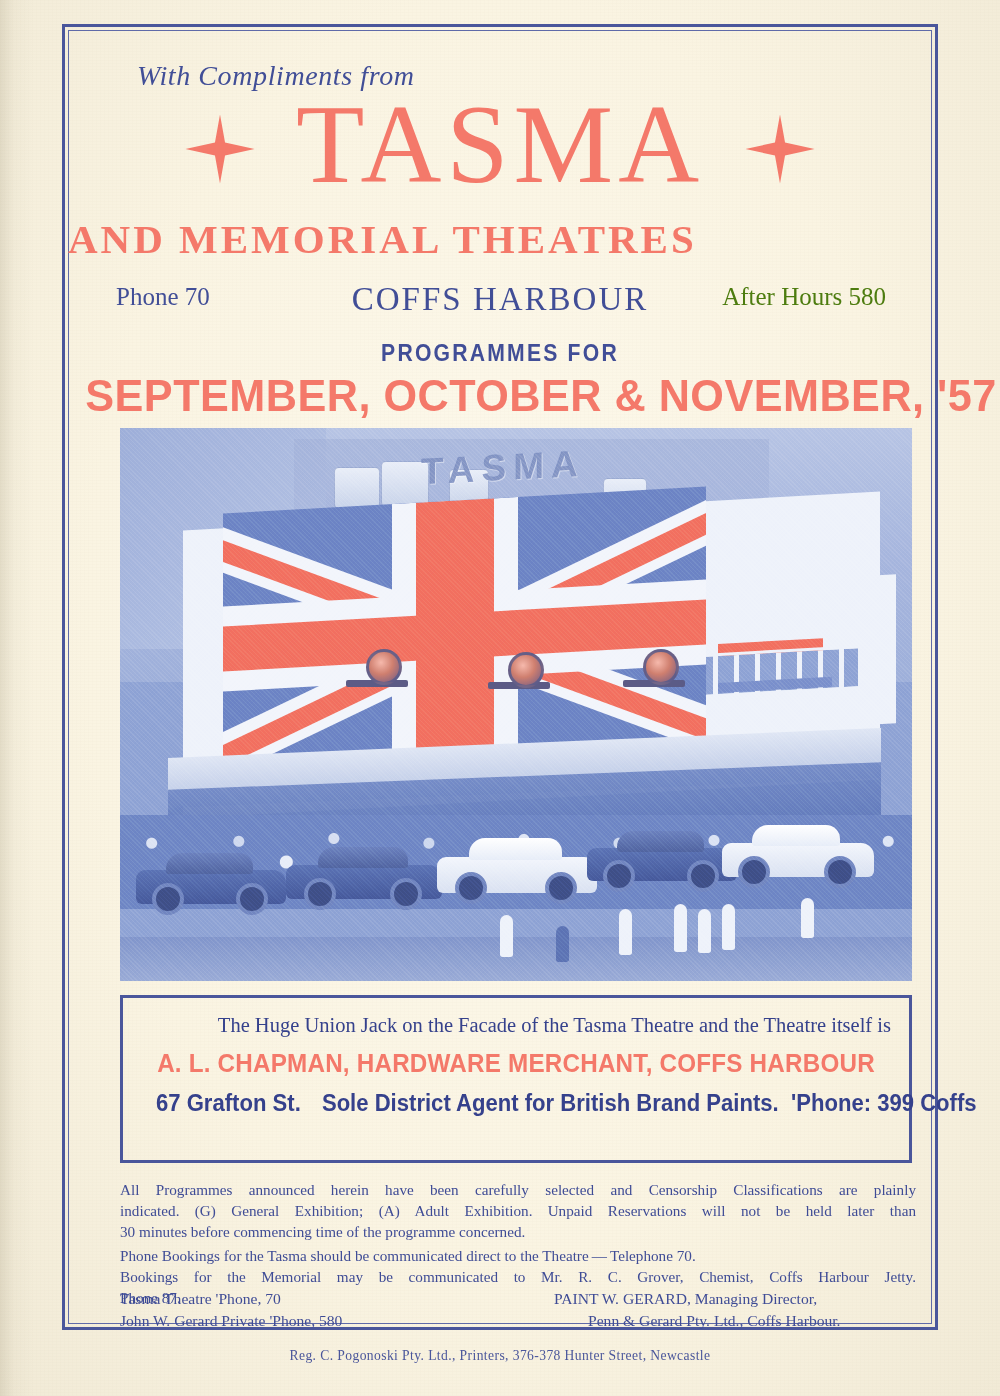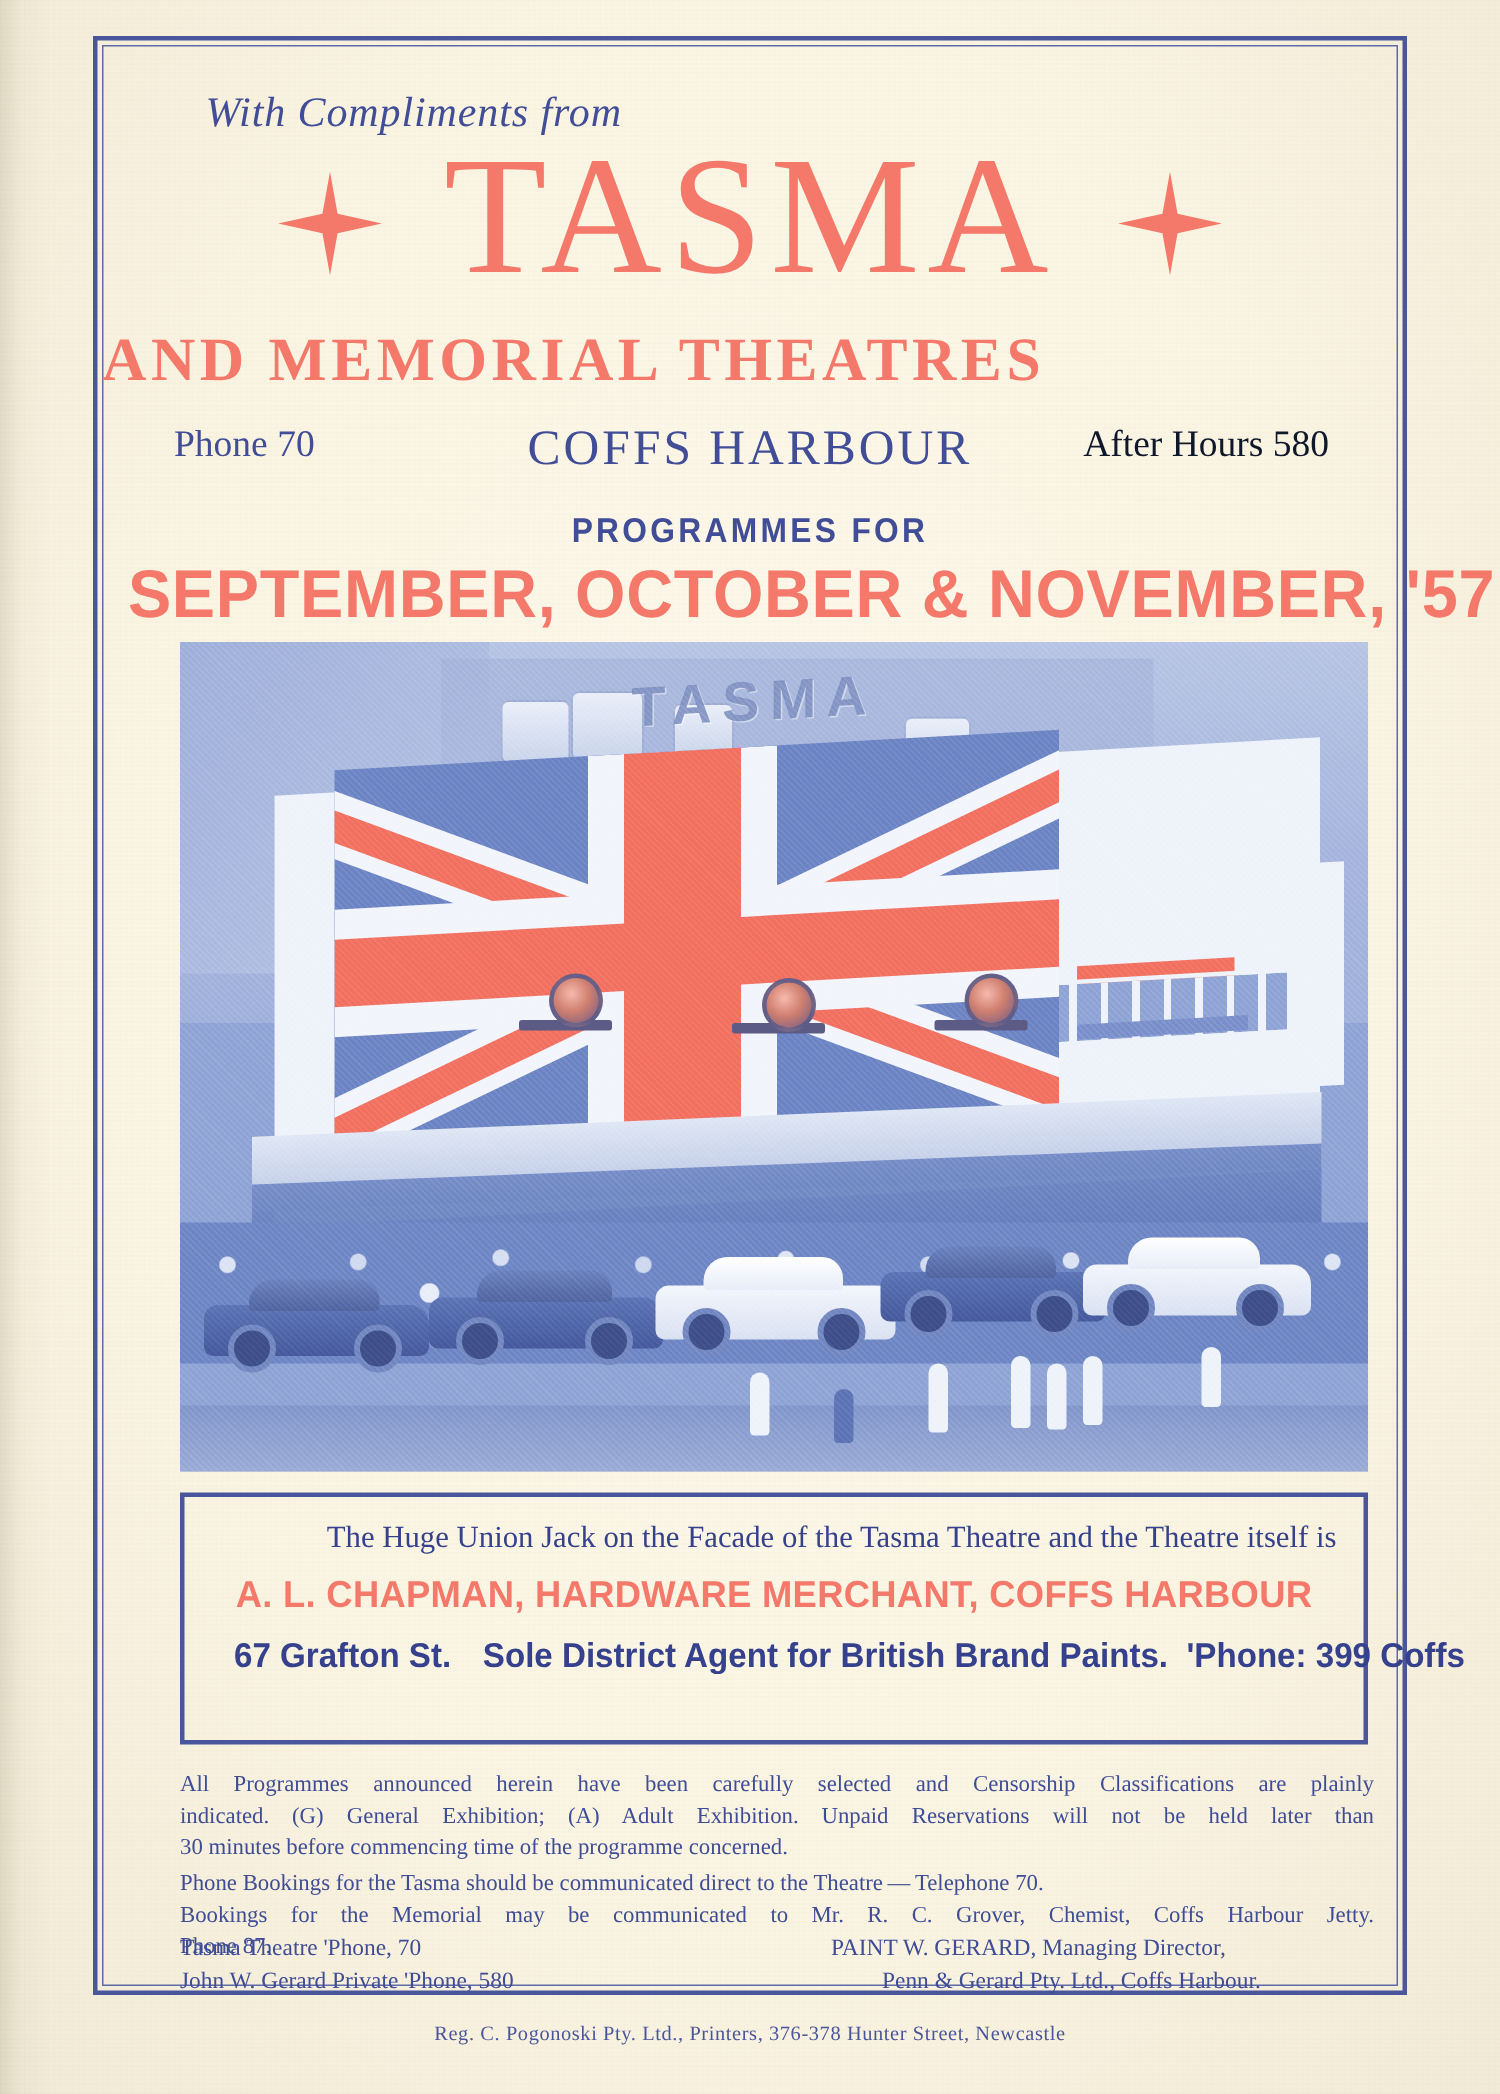--- a/index.html
+++ b/index.html
@@ -76,21 +76,21 @@
     position:absolute;left:0;top:253px;width:864px;height:40px;
   }
   .contact-left{
     position:absolute;left:48px;top:0;font-size:25px;color:#414e97;
   }
   .contact-center{
     position:absolute;left:0;top:-2px;width:864px;text-align:center;
     font-size:33px;color:#414e97;letter-spacing:2px;
   }
   .contact-right{
-    position:absolute;right:46px;top:0;font-size:25px;color:#0f172a;
+    position:absolute;right:46px;top:0;font-size:25px;color:#4d7c0f;
   }
 
   .prog-for{
     position:absolute;left:0;top:310px;width:864px;text-align:center;
     font-size:23px;color:#414e97;letter-spacing:2.4px;
     font-family:"Liberation Sans", sans-serif;font-weight:700;
     transform:scaleX(.92);
   }
   .prog-date{
     position:absolute;left:0;top:340px;width:864px;text-align:center;

